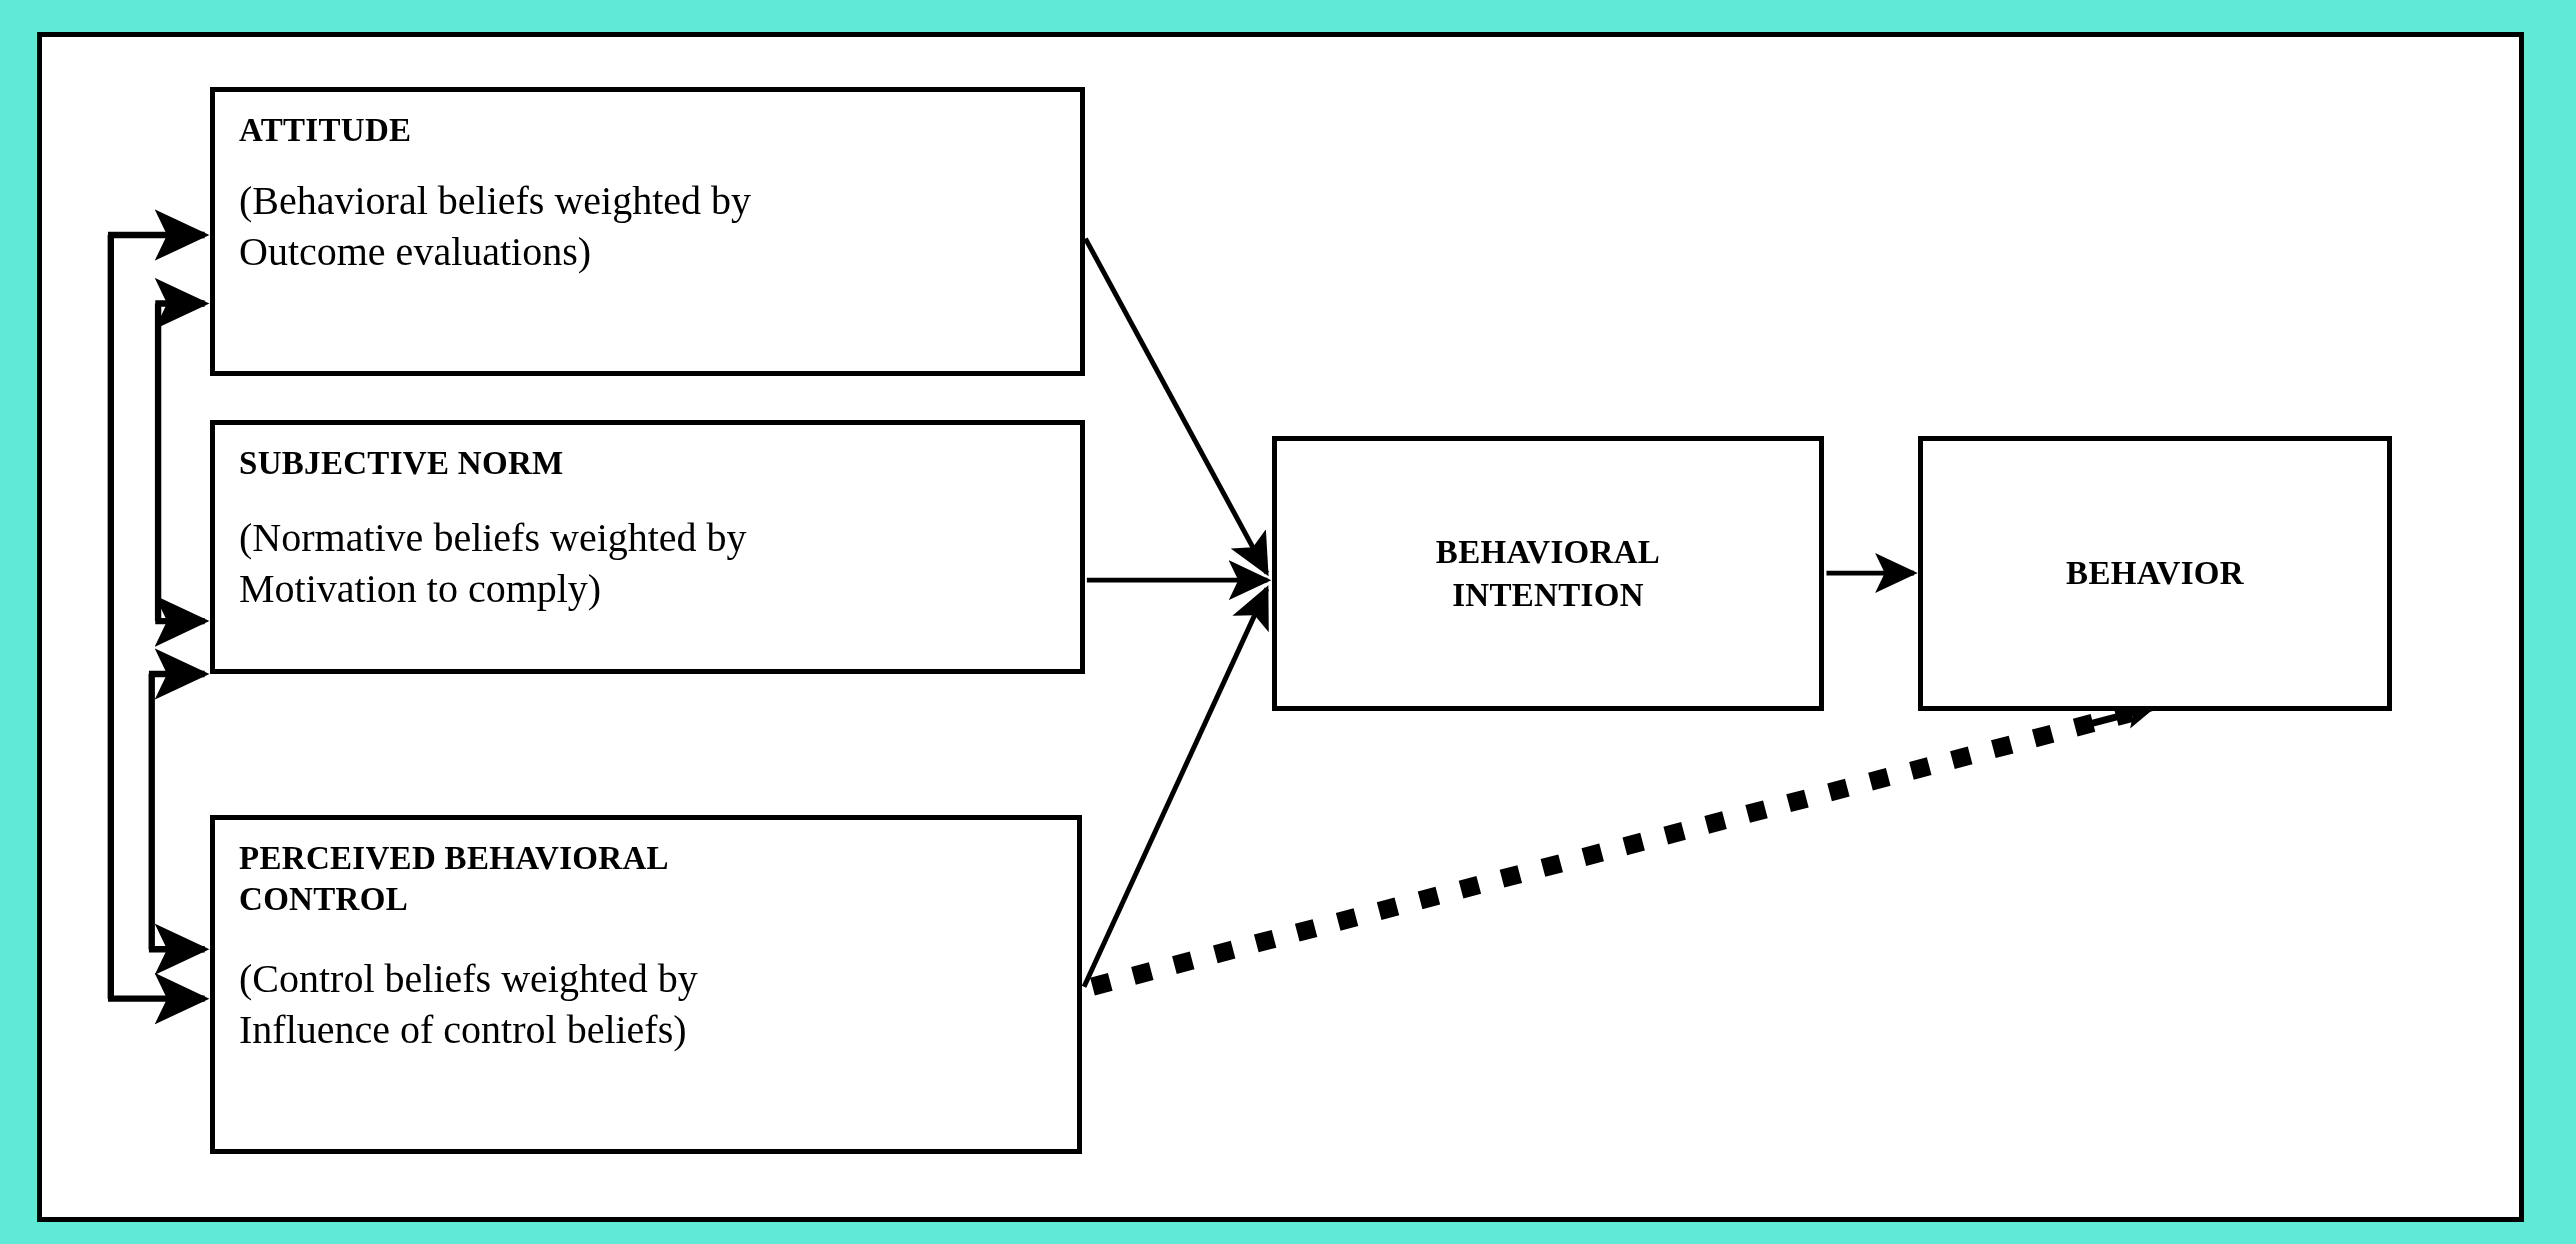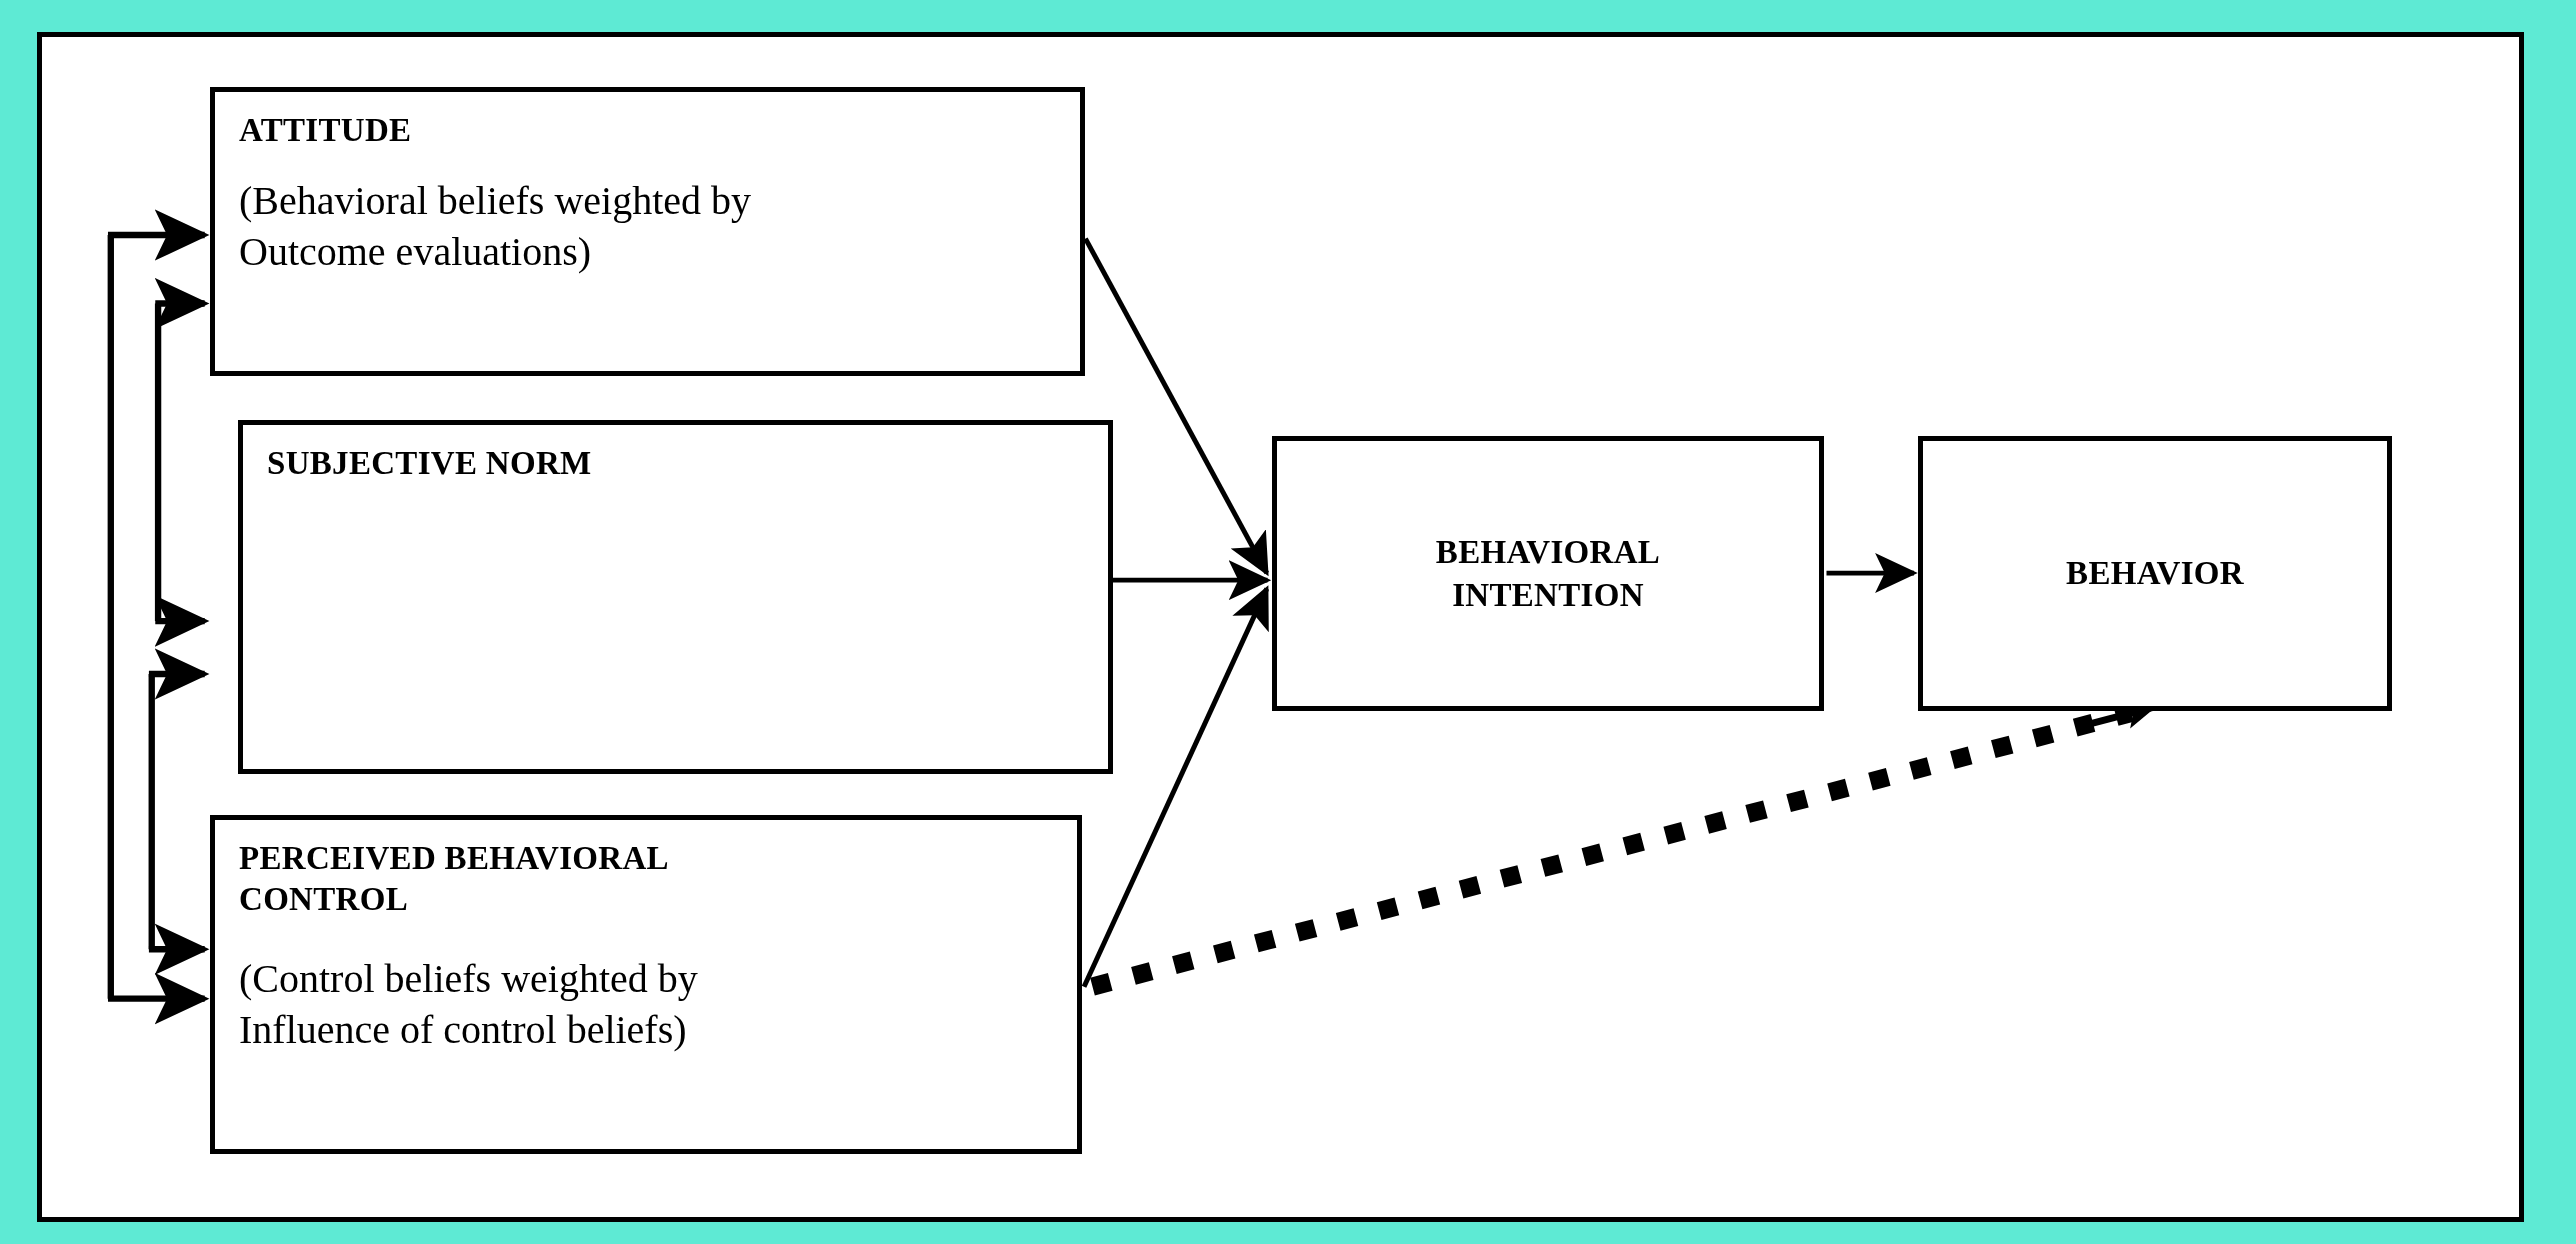--- a/index.html
+++ b/index.html
@@ -38,22 +38,21 @@
   #box-attitude {
     left: 210px;
     top: 87px;
     width: 875px;
     height: 289px;
   }
   #box-subjective-norm {
     left: 210px;
     top: 420px;
     width: 875px;
-    height: 354px;
-    margin-left: 28px;
+    height: 254px;
   }
   #box-pbc {
     left: 210px;
     top: 815px;
     width: 872px;
     height: 339px;
     padding-left: 44px;
   }
   
   #box-intention {
@@ -176,20 +175,22 @@
       <div class="gap-attitude"></div>
       <div class="node-sub">(Behavioral beliefs weighted by
 Outcome evaluations)</div>
     </div>
   </div>
 
   <div class="node-box" id="box-subjective-norm">
     <div class="box-inner">
       <div class="node-title">SUBJECTIVE NORM</div>
       <div class="gap-norm"></div>
+      <div class="node-sub">(Normative beliefs weighted by
+Motivation to comply)</div>
     </div>
   </div>
 
   <div class="node-box" id="box-pbc">
     <div class="box-inner">
       <div class="node-title">PERCEIVED BEHAVIORAL
 CONTROL</div>
       <div class="gap-pbc"></div>
       <div class="node-sub">(Control beliefs weighted by
 Influence of control beliefs)</div>

